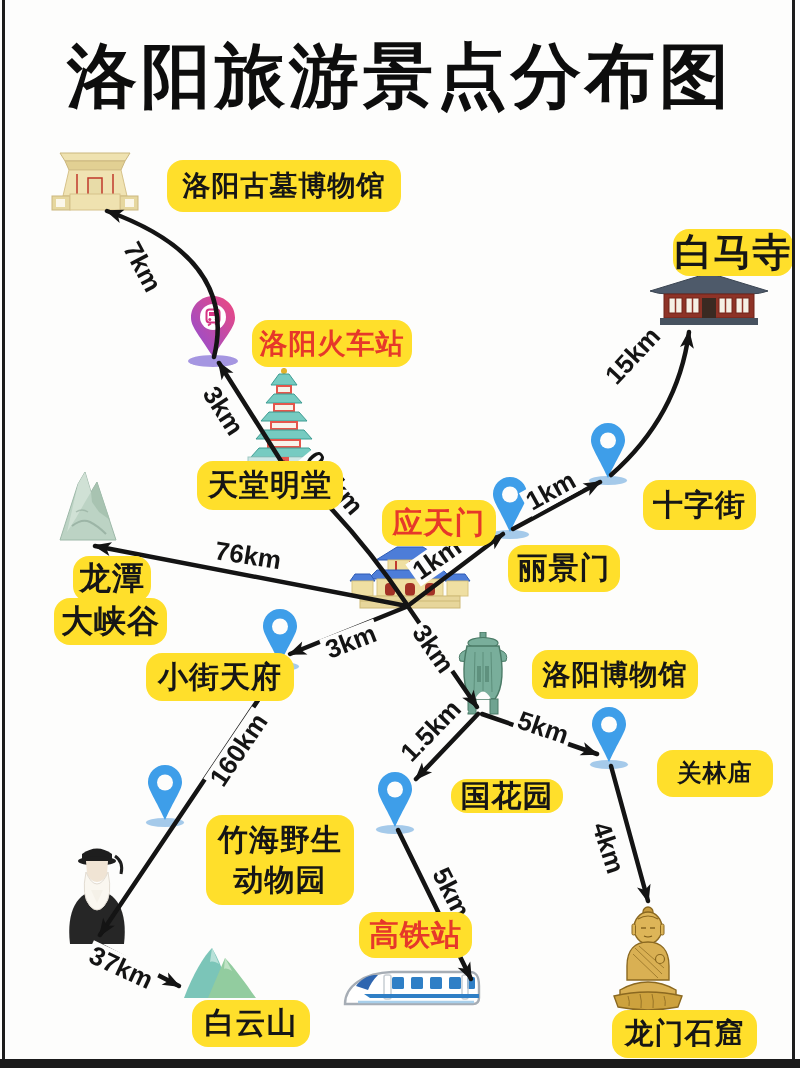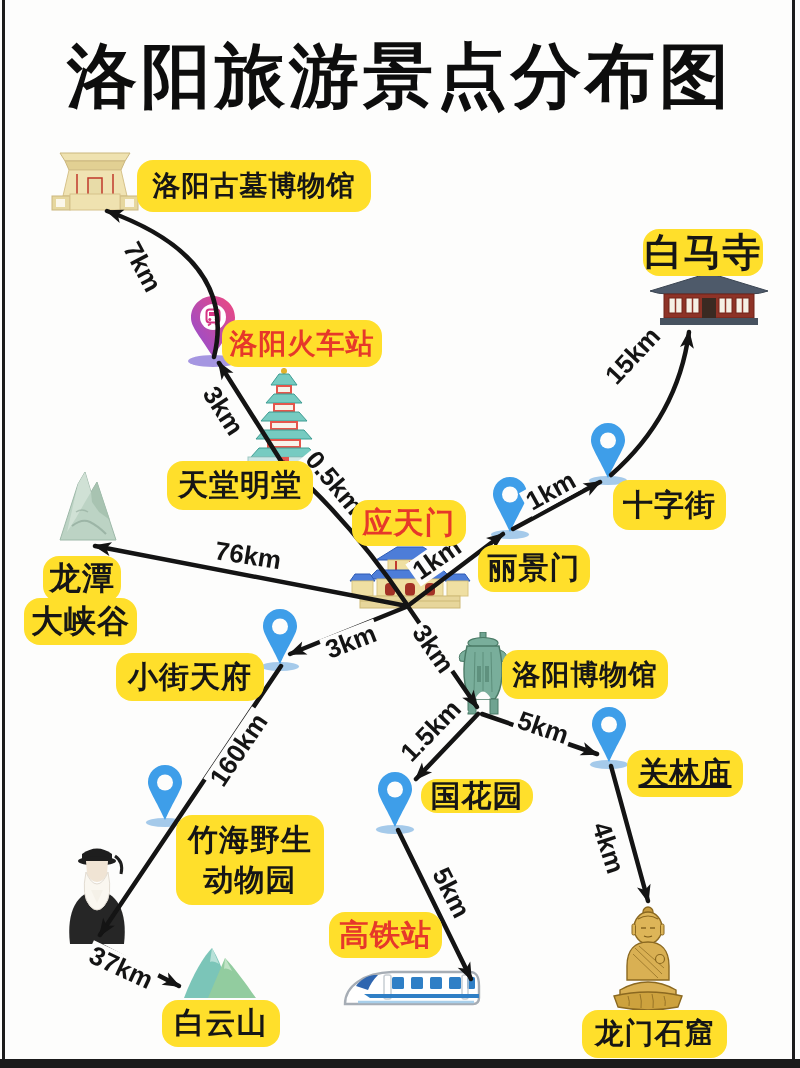--- a/index.html
+++ b/index.html
@@ -19,21 +19,21 @@
   #routes-svg{position:absolute;left:0;top:0;z-index:40;pointer-events:none;}
   .dist{
     position:absolute;z-index:50;font-weight:800;font-size:26px;color:#141414;
     background:#FDFDFC;padding:0 3px;line-height:1.05;white-space:nowrap;
     transform-origin:center center;
   }
   .pill{
     position:absolute;z-index:55;background:#FFDF2B;border-radius:16px;
     display:flex;flex-direction:column;align-items:center;justify-content:center;
     font-weight:900;color:#161616;letter-spacing:1px;line-height:1.35;
-    box-sizing:border-box;text-align:center;white-space:nowrap;
+    box-sizing:border-box;text-align:center;white-space:nowrap;margin-left:30px;
   }
   .pill.red{color:#E6382A;}
 </style>
 </head>
 <body>
 
 <div class="stage">
 
   <div class="frame" style="left:2px;top:0;width:3px;height:1068px;"></div>
   <div class="frame" style="left:792px;top:0;width:3px;height:1068px;"></div>
@@ -317,21 +317,21 @@
       </div>
       <div class="pill" style="left: 24px; top: 598px; width: 113px; height: 47px; font-size: 32px;">
         <div>大峡谷</div>
       </div>
       <div class="pill" style="left: 116px; top: 653px; width: 148px; height: 48px; font-size: 30px;">
         <div>小街天府</div>
       </div>
       <div class="pill" style="left: 502px; top: 650px; width: 166px; height: 49px; font-size: 28px;">
         <div>洛阳博物馆</div>
       </div>
-      <div class="pill" style="left: 627px; top: 750px; width: 116px; height: 47px; font-size: 30px; text-decoration: underline;">
+      <div class="pill" style="left: 627px; top: 750px; width: 116px; height: 47px; font-size: 24px;">
         <div>关林庙</div>
       </div>
       <div class="pill" style="left: 421px; top: 779px; width: 112px; height: 34px; font-size: 30px;">
         <div>国花园</div>
       </div>
       <div class="pill" style="left: 176px; top: 815px; width: 148px; height: 90px; font-size: 30px;">
         <div>竹海野生</div>
         <div>动物园</div>
       </div>
       <div class="pill red" style="left: 329px; top: 912px; width: 113px; height: 46px; font-size: 30px;">

